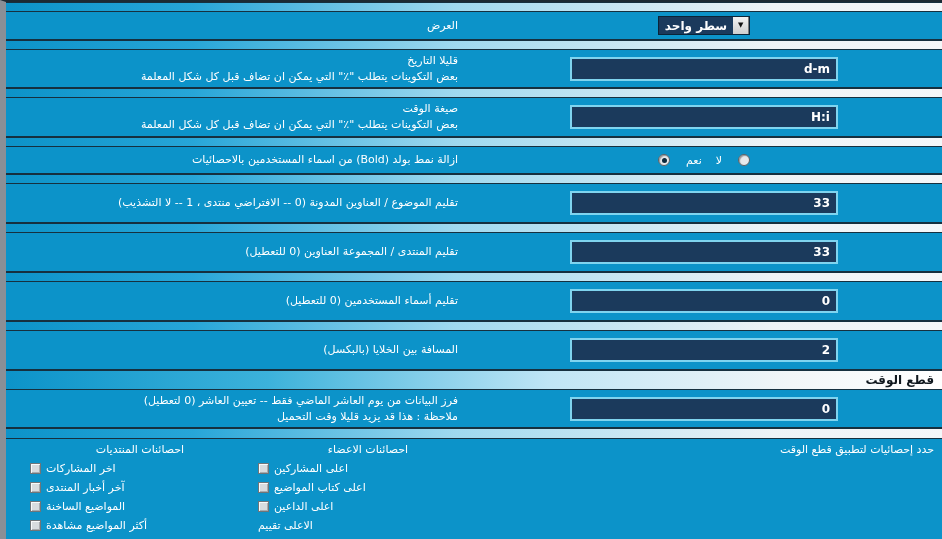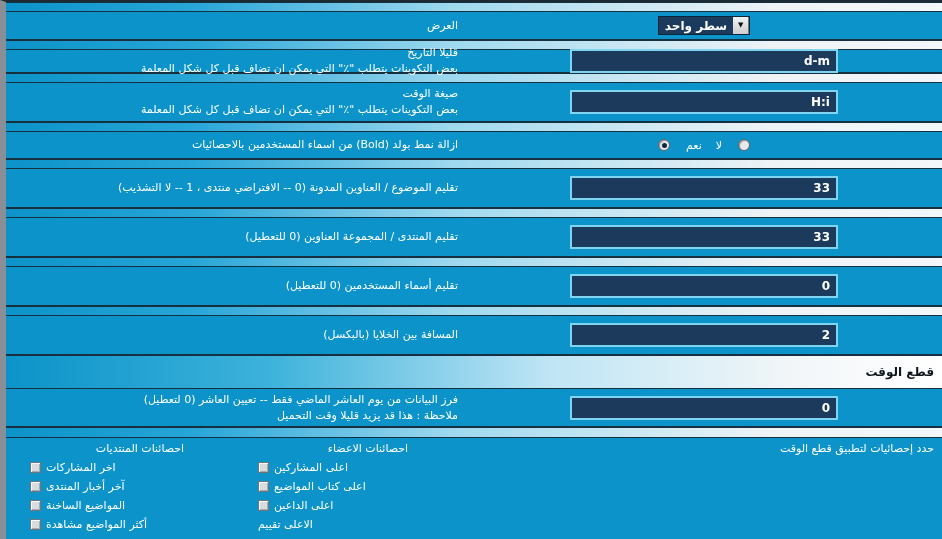--- a/index.html
+++ b/index.html
@@ -23,21 +23,21 @@
   .sep{
     height:10px;
     background:linear-gradient(to left,#f4f7f9 0%,#eef3f6 18%,#9fd9ef 52%,#27a6d8 80%,#0c93c9 100%);
     border-top:1px solid #16303f;
     border-bottom:1px solid #16303f;
     box-sizing:border-box;
   }
   .sep.tall{height:11px;}
   
   .section-head{
-    height:34px;
+    height:20px;
     background:linear-gradient(to left,#ffffff 0%,#f2f6f8 16%,#bfe5f5 42%,#3cb2db 72%,#0c93c9 100%);
     border-top:1px solid #16303f;
     border-bottom:1px solid #16303f;
     box-sizing:border-box;
     display:flex;align-items:center;justify-content:flex-start;
     padding:0 8px;
   }
   .section-head span{
     color:#10181f;font-weight:bold;font-size:12px;
   }
@@ -172,21 +172,21 @@
       <div class="selwrap">
         <span class="arrow">▼</span>
         <span class="selval">سطر واحد</span>
       </div>
     </div>
     <div class="desc">العرض</div>
   </div>
 
   <div class="sep"></div>
 
-  <div class="row" style="height:23px;">
+  <div class="row" style="height:38px;">
     <div class="ctrl">
       <input class="tfield" type="text" value="d-m" style="">
     </div>
     <div class="desc">
       <span>قليلا التاريخ</span>
       <span class="sub">بعض التكوينات يتطلب  "٪"  التي يمكن ان تضاف قبل كل شكل المعلمة</span>
     </div>
   </div>
 
   <div class="sep"></div>

